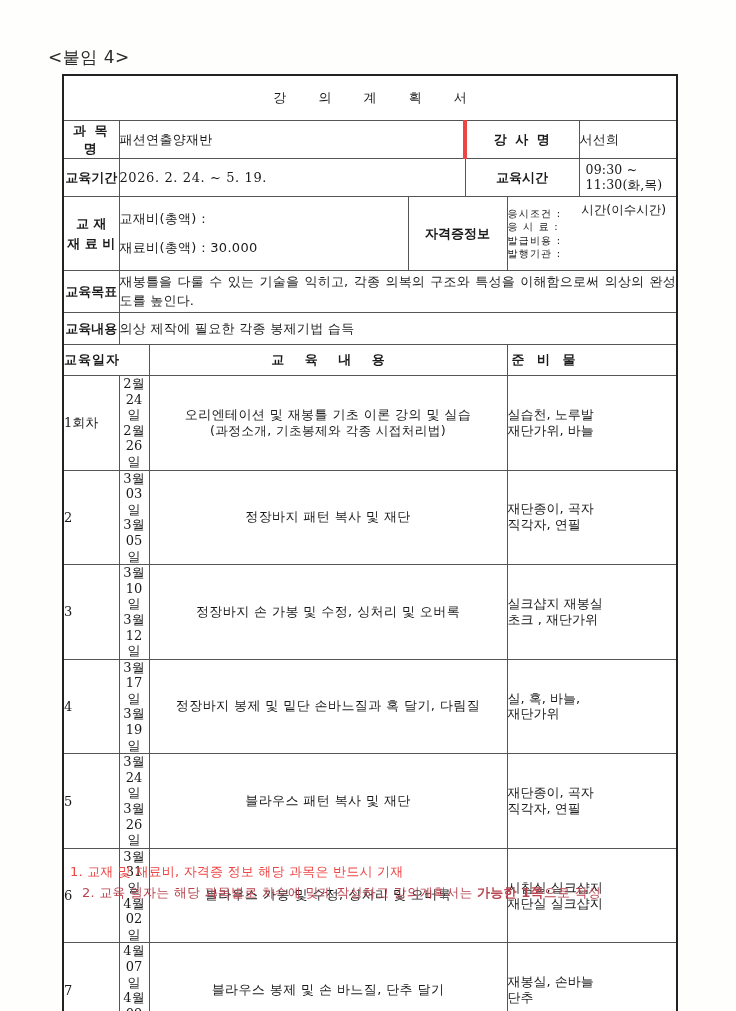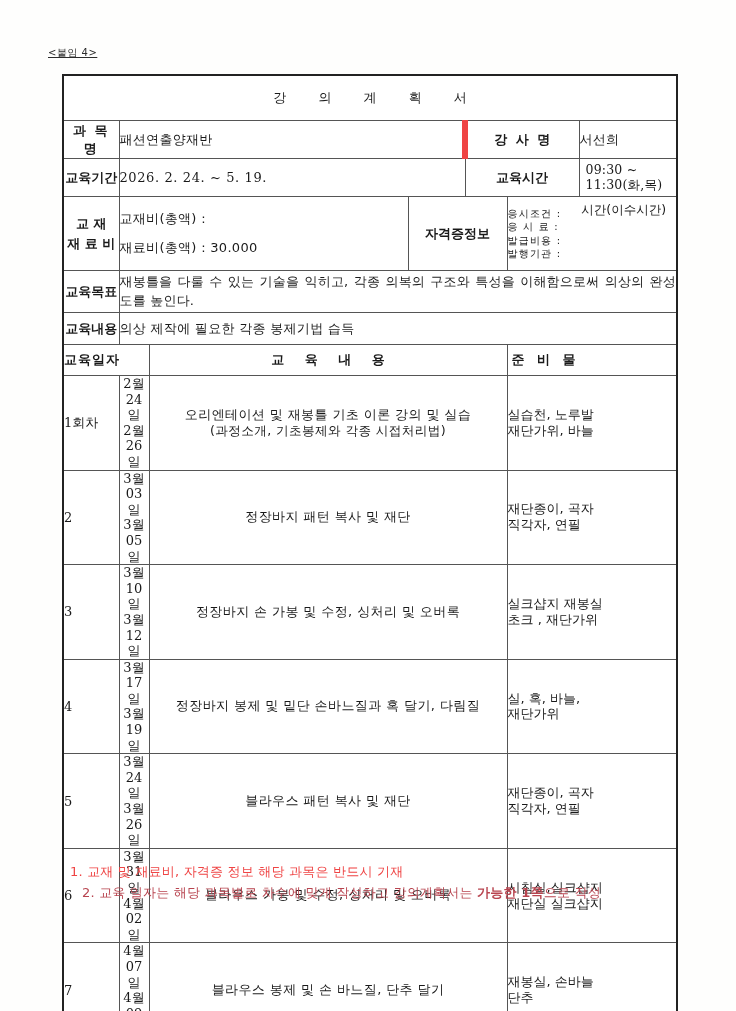--- a/index.html
+++ b/index.html
@@ -19,24 +19,23 @@
     position: absolute;
     left: 0; top: 0;
     width: 736px;
     height: 1011px;
     background: #fefefd;
   }
   .attach-label {
     position: absolute;
     left: 48px;
     top: 46px;
-    font-size: 10px;
+    font-size: 17px;
     letter-spacing: 0.5px;
     color: #2b2b2b;
-    text-decoration: underline;
   }
   .doc-table {
     position: absolute;
     left: 62px;
     top: 74px;
     width: 614px;
     border-collapse: collapse;
     table-layout: fixed;
   }
   .doc-table td {
@@ -221,21 +220,21 @@
       <col style="width:98px">
     </colgroup>
     <tbody>
 
       <tr>
         <td colspan="8" class="title-cell outer-top outer-left outer-right">강 의 계 획 서</td>
       </tr>
 
       <tr class="row-h-md">
         <td class="lbl outer-left">과 목 명</td>
-        <td colspan="4" class="val" style="border-right:6px solid #ef4444;">패션연출양재반</td>
+        <td colspan="4" class="val" style="border-right:4px solid #ef4444;">패션연출양재반</td>
         <td colspan="2" class="lbl">강 사 명</td>
         <td class="val outer-right">서선희</td>
       </tr>
 
       <tr class="row-h-md">
         <td class="lbl-tight outer-left">교육기간</td>
         <td colspan="4" class="val-mono">2026.  2. 24.  ~   5. 19.</td>
         <td colspan="2" class="lbl-tight">교육시간</td>
         <td class="val-mono outer-right" style="font-size:12.5px;letter-spacing:0.2px;padding-left:6px;">09:30 ~ 11:30(화,목)</td>
       </tr>

